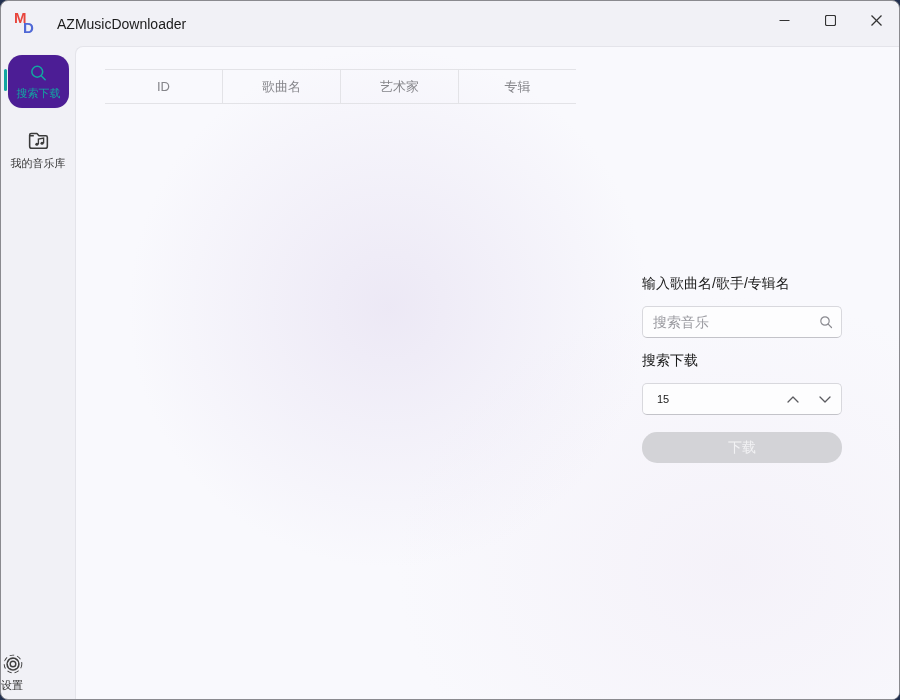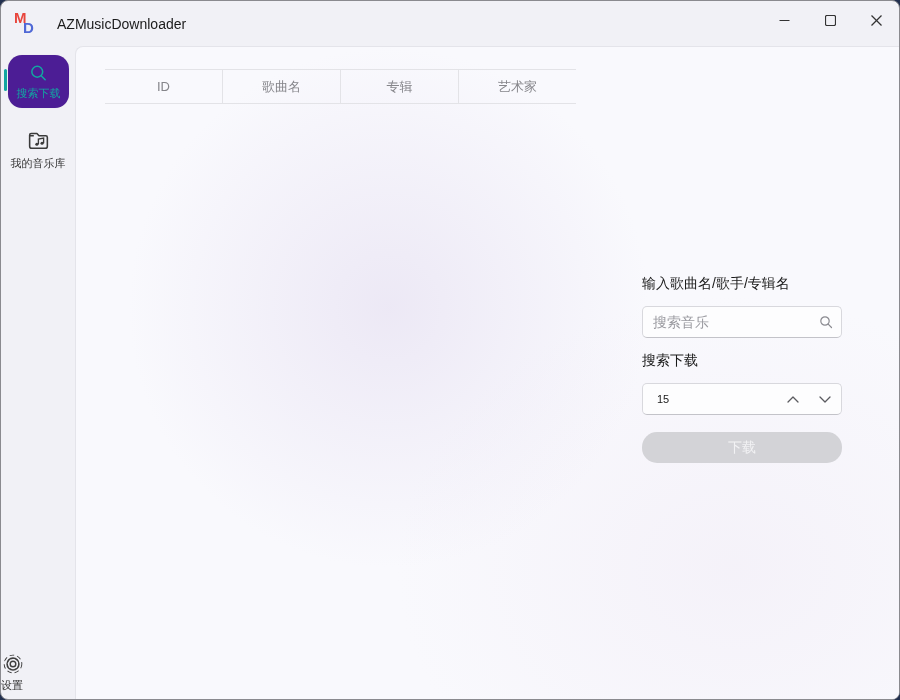--- a/index.html
+++ b/index.html
@@ -185,22 +185,22 @@
       </svg>
       <span class="nav-label">设置</span>
     </div>
   </div>
 
   <div class="content">
 
     <div class="table-header">
       <div class="th-cell">ID</div>
       <div class="th-cell">歌曲名</div>
+      <div class="th-cell">艺术家</div>
       <div class="th-cell">专辑</div>
-      <div class="th-cell">艺术家</div>
     </div>
 
     <div class="form-panel">
       <div class="form-label">输入歌曲名/歌手/专辑名</div>
 
       <div class="search-box">
         <input class="search-input" type="text" placeholder="搜索音乐" style="">
         <svg class="input-search-icon" width="14" height="14" viewBox="0 0 14 14">
           <circle cx="6" cy="6" r="4.2" fill="none" stroke="#8a8a90" stroke-width="1.2"></circle>
           <line x1="9.2" y1="9.2" x2="12.5" y2="12.5" stroke="#8a8a90" stroke-width="1.2" stroke-linecap="round"></line>

